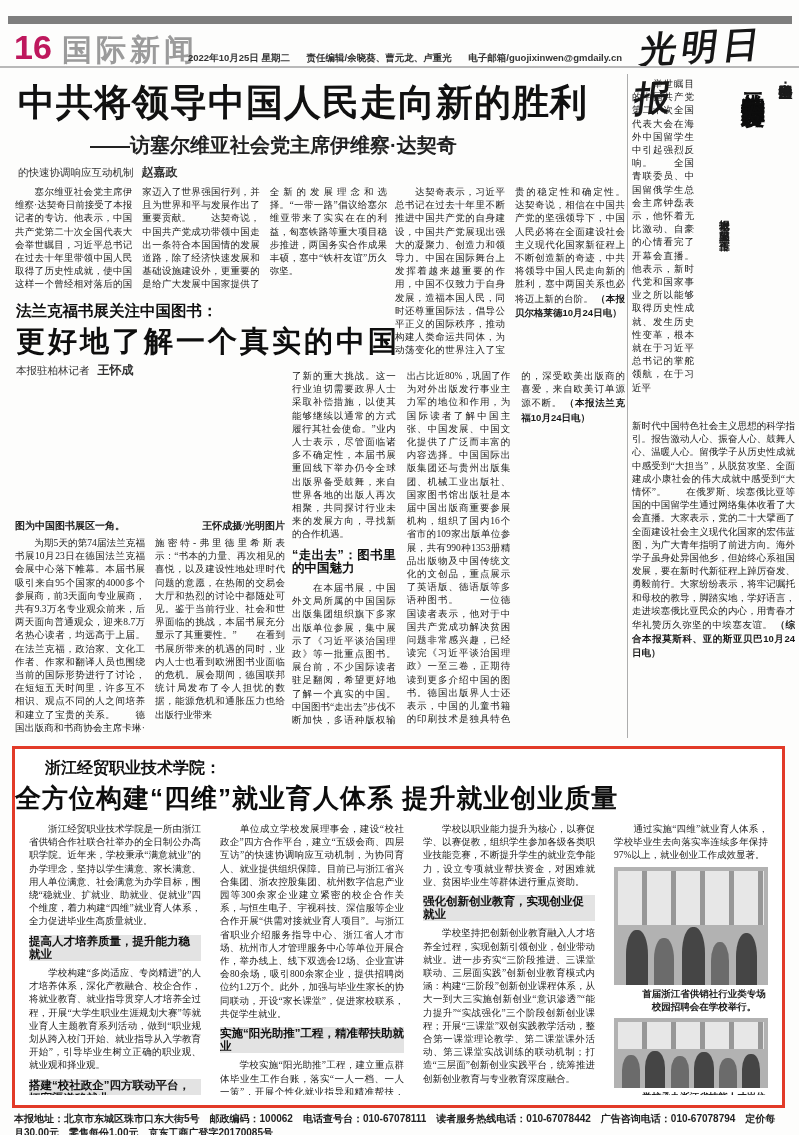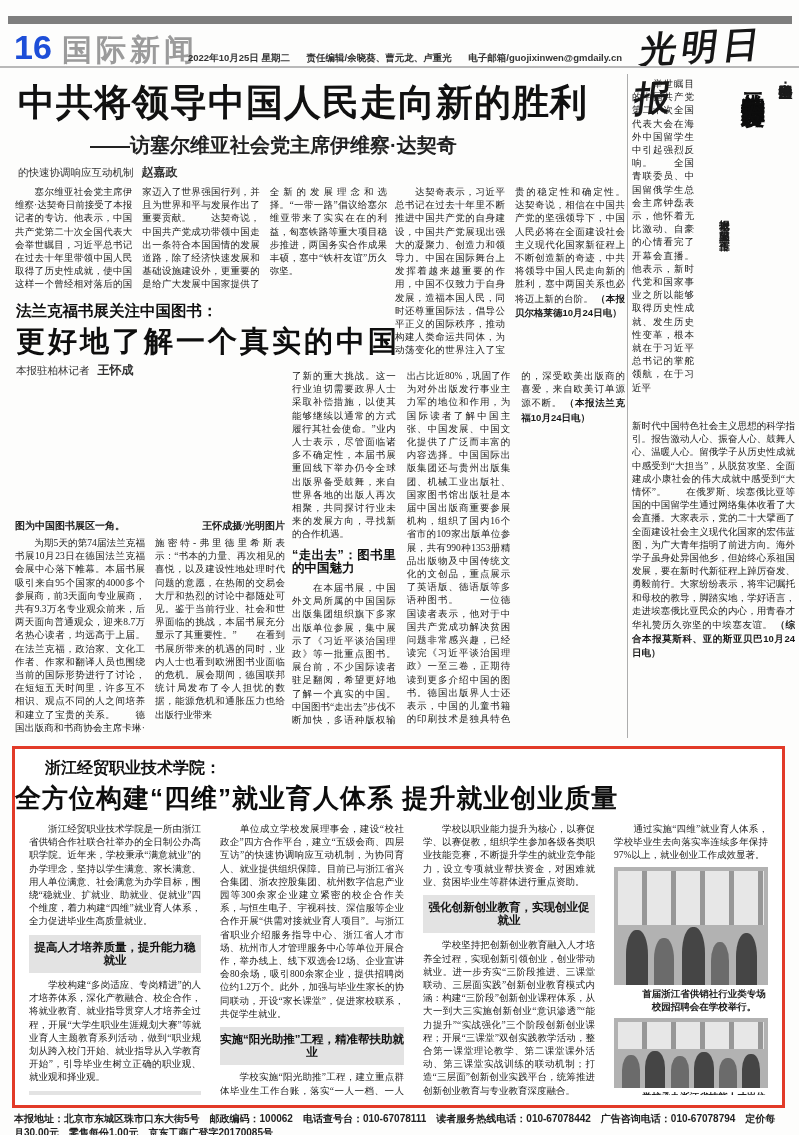--- a/index.html
+++ b/index.html
@@ -5,21 +5,21 @@
   html,body{margin:0;padding:0;background:#e9e9e9;}
   #canvas{position:relative;width:799px;height:1135px;background:#fdfdfc;overflow:hidden;
           font-family:"Liberation Serif",serif;color:#1b1b1b;}
   .abs{position:absolute;}
   .sans{font-family:"Liberation Sans",sans-serif;}
   .just{text-align:justify;}
   .clip{overflow:hidden;}
 
   
   .topbar{left:8px;top:16px;width:784px;height:8px;background:#7e7e7e;}
-  .pagenum{left:14px;top:28px;font-size:34px;font-weight:bold;color:#1d4ed8;}
+  .pagenum{left:14px;top:28px;font-size:34px;font-weight:bold;color:#be185d;}
   .secttitle{left:62px;top:30px;font-size:30px;font-weight:bold;color:#9b9b9b;letter-spacing:4px;}
   .dateline{left:188px;top:52px;font-size:9.5px;font-weight:bold;color:#333;}
   .dateline span{margin-right:14px;}
   .masthead{left:638px;top:22px;font-size:36px;font-weight:bold;color:#161616;
             font-family:"DejaVu Serif",serif;transform:skewX(-10deg) rotate(-3deg);letter-spacing:5px;}
   .headrule{left:0;top:66px;width:799px;height:2px;background:#b9b9b9;}
 
   
   .a1-head{left:18px;top:78px;width:606px;font-size:37px;font-weight:bold;letter-spacing:1px;color:#111;}
   .a1-sub{left:90px;top:132px;font-size:20px;font-weight:bold;color:#222;}
@@ -65,21 +65,21 @@
   .rail-bottom{position:absolute;left:0;top:346px;width:163px;height:318px;}
 
   
   .adbox{left:12px;top:746px;width:767px;height:356px;border:3px solid #e23a28;background:#fff;}
   .ad-kicker{position:absolute;left:30px;top:9px;font-size:16px;font-weight:bold;color:#111;}
   .ad-head{position:absolute;left:0;top:32px;width:100%;text-align:left;font-size:26px;font-weight:bold;letter-spacing:1px;color:#0d0d0d;}
   .ad-grid{position:absolute;left:14px;top:74px;width:739px;height:272px;display:grid;
            grid-template-columns:172px 184px 172px 1fr;column-gap:19px;}
   .ad-col{overflow:hidden;height:272px;}
   .ad-sub{background:#e3e3e3;font-family:"Liberation Sans",sans-serif;font-size:11.5px;font-weight:bold;
-          text-align:center;padding:6px 0;margin:6px 0;color:#111;}
+          text-align:left;padding:0 0;margin:6px 0;color:#111;}
   .fairphoto{width:100%;background:#b2b2b2;position:relative;overflow:hidden;margin-top:4px;}
   .boards{position:absolute;left:4px;top:4px;right:4px;height:46%;
           background:repeating-linear-gradient(90deg,#e7e7e7 0 24px,#979797 24px 29px);}
   .crowd{position:absolute;left:0;bottom:0;width:100%;height:58%;}
   .pers{position:absolute;bottom:0;background:#454545;border-radius:45% 45% 0 0;}
   .pers.l{background:#6b6b6b;}
   .adcap{font-size:9.5px;font-weight:bold;text-align:center;margin-top:3px;color:#222;margin-left:26px;}
 
   
   .footer{left:14px;top:1112px;width:771px;font-size:10px;font-weight:bold;color:#222;

